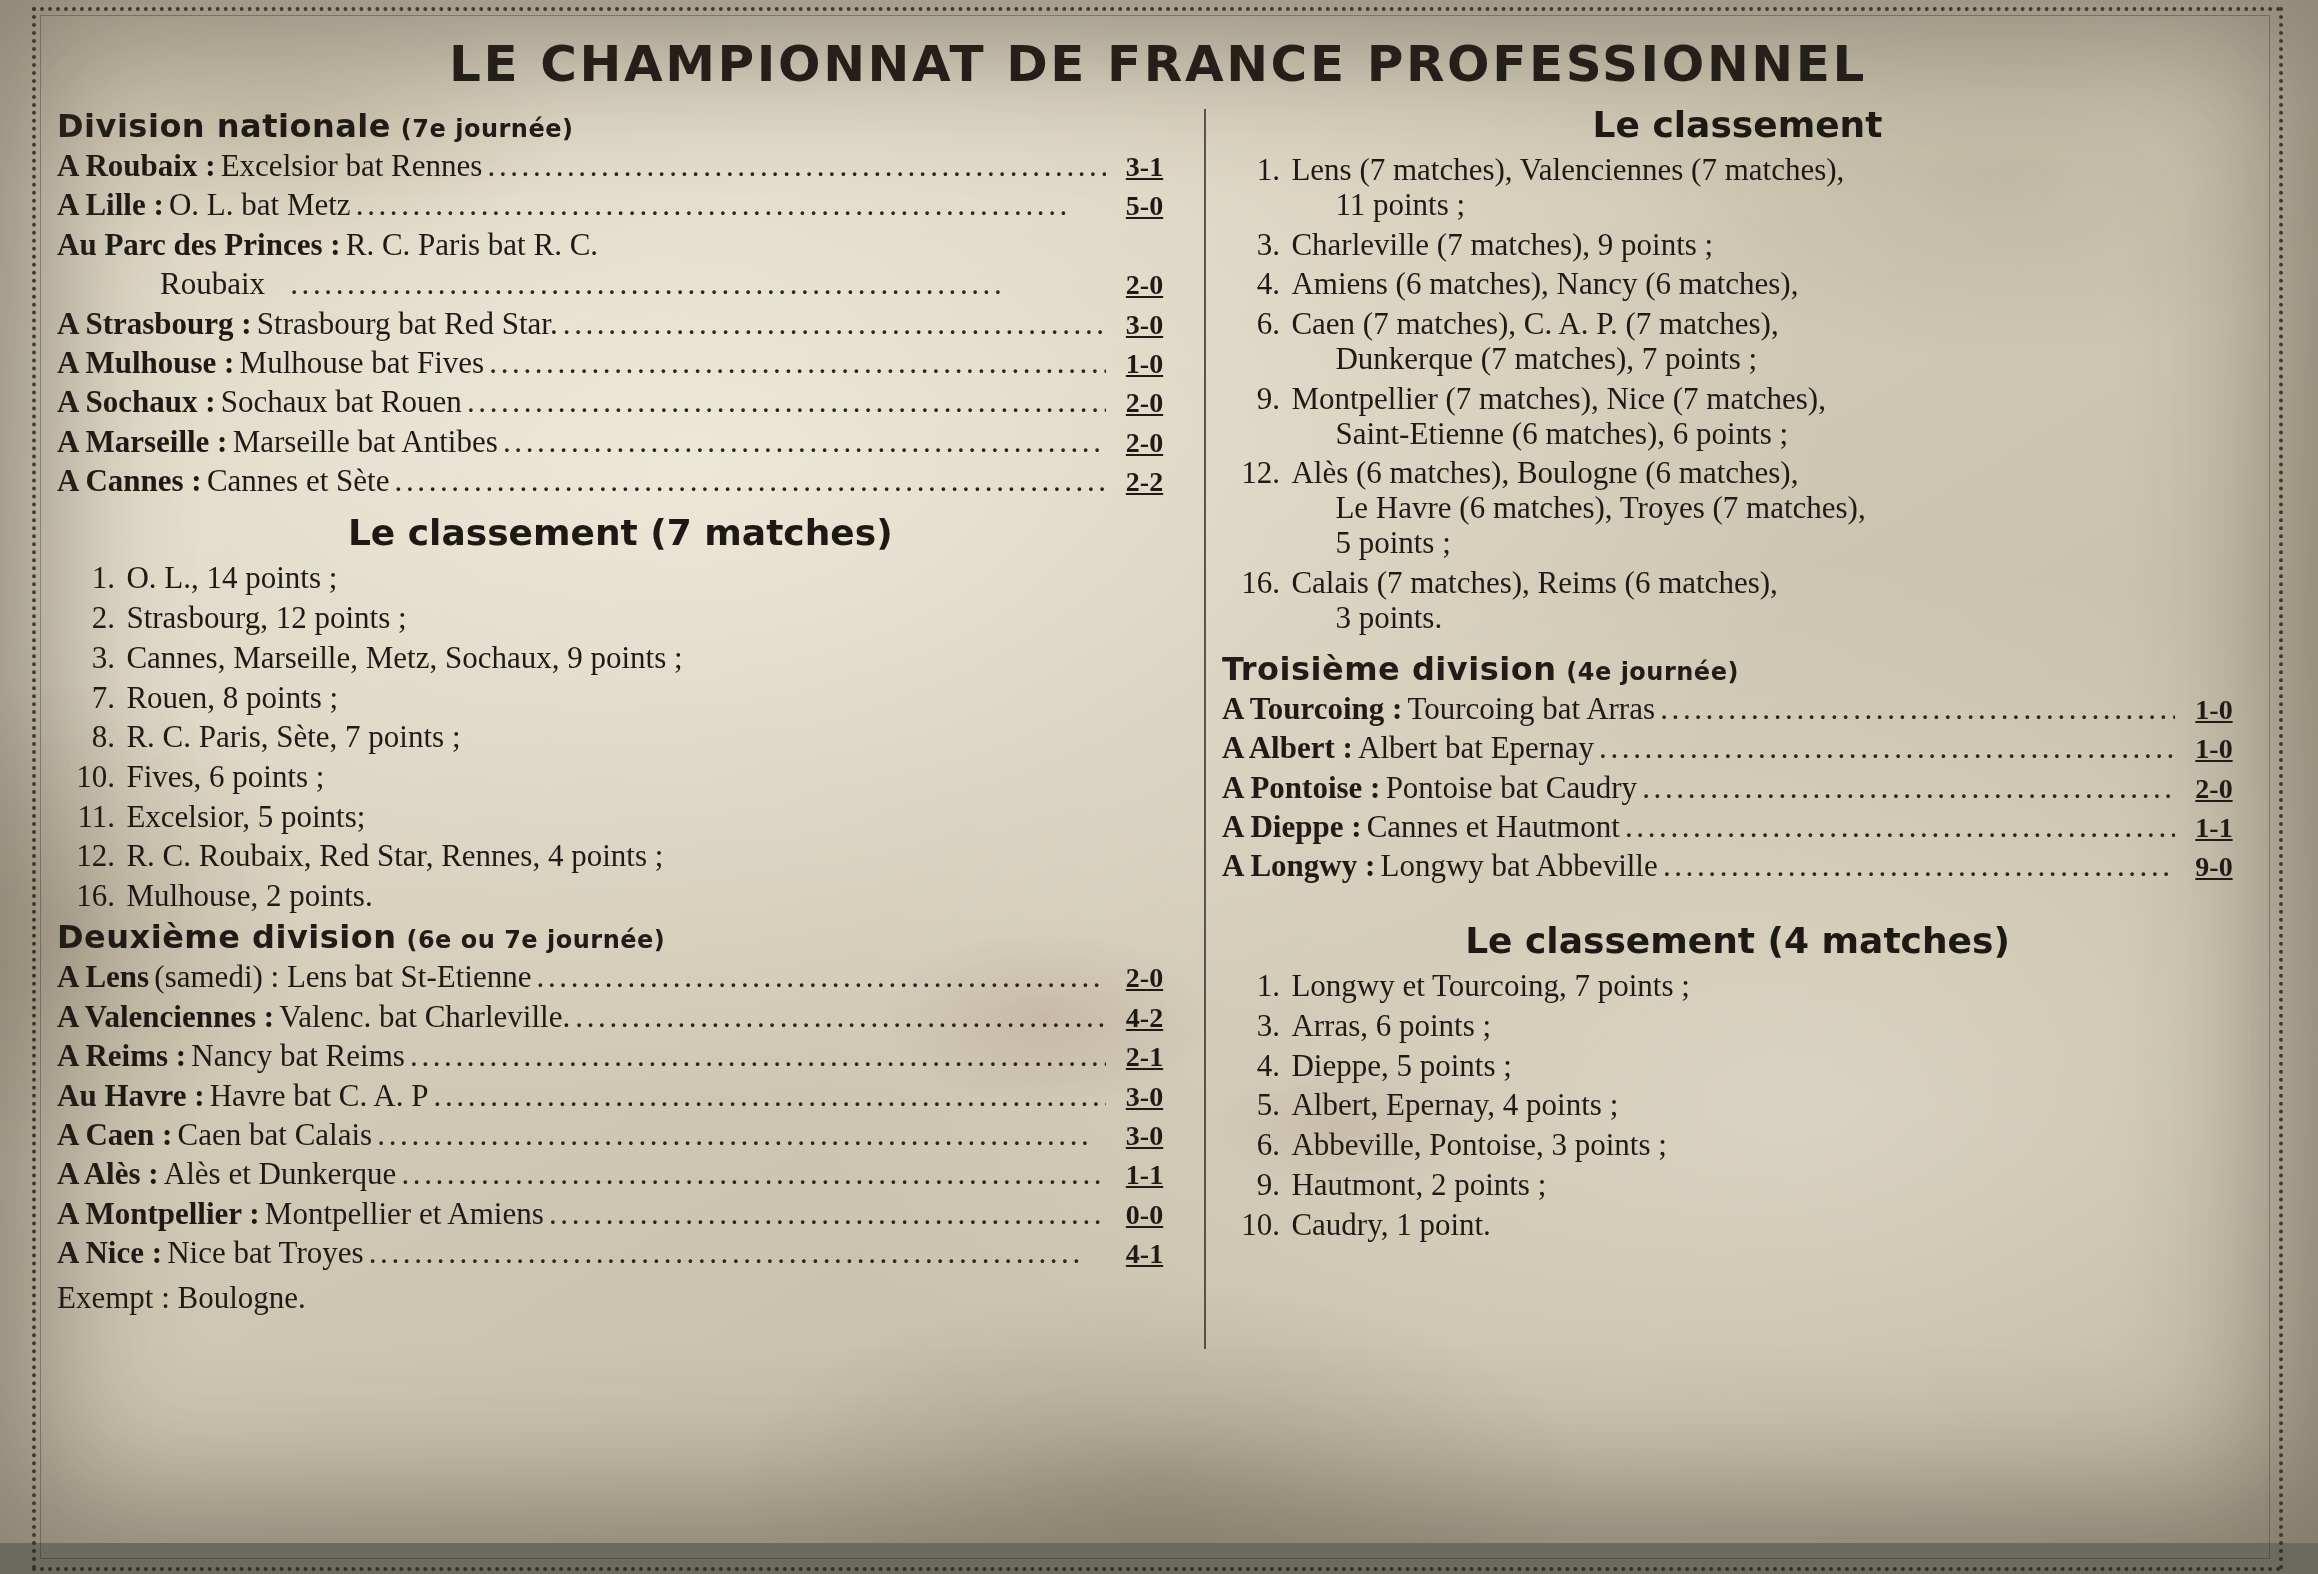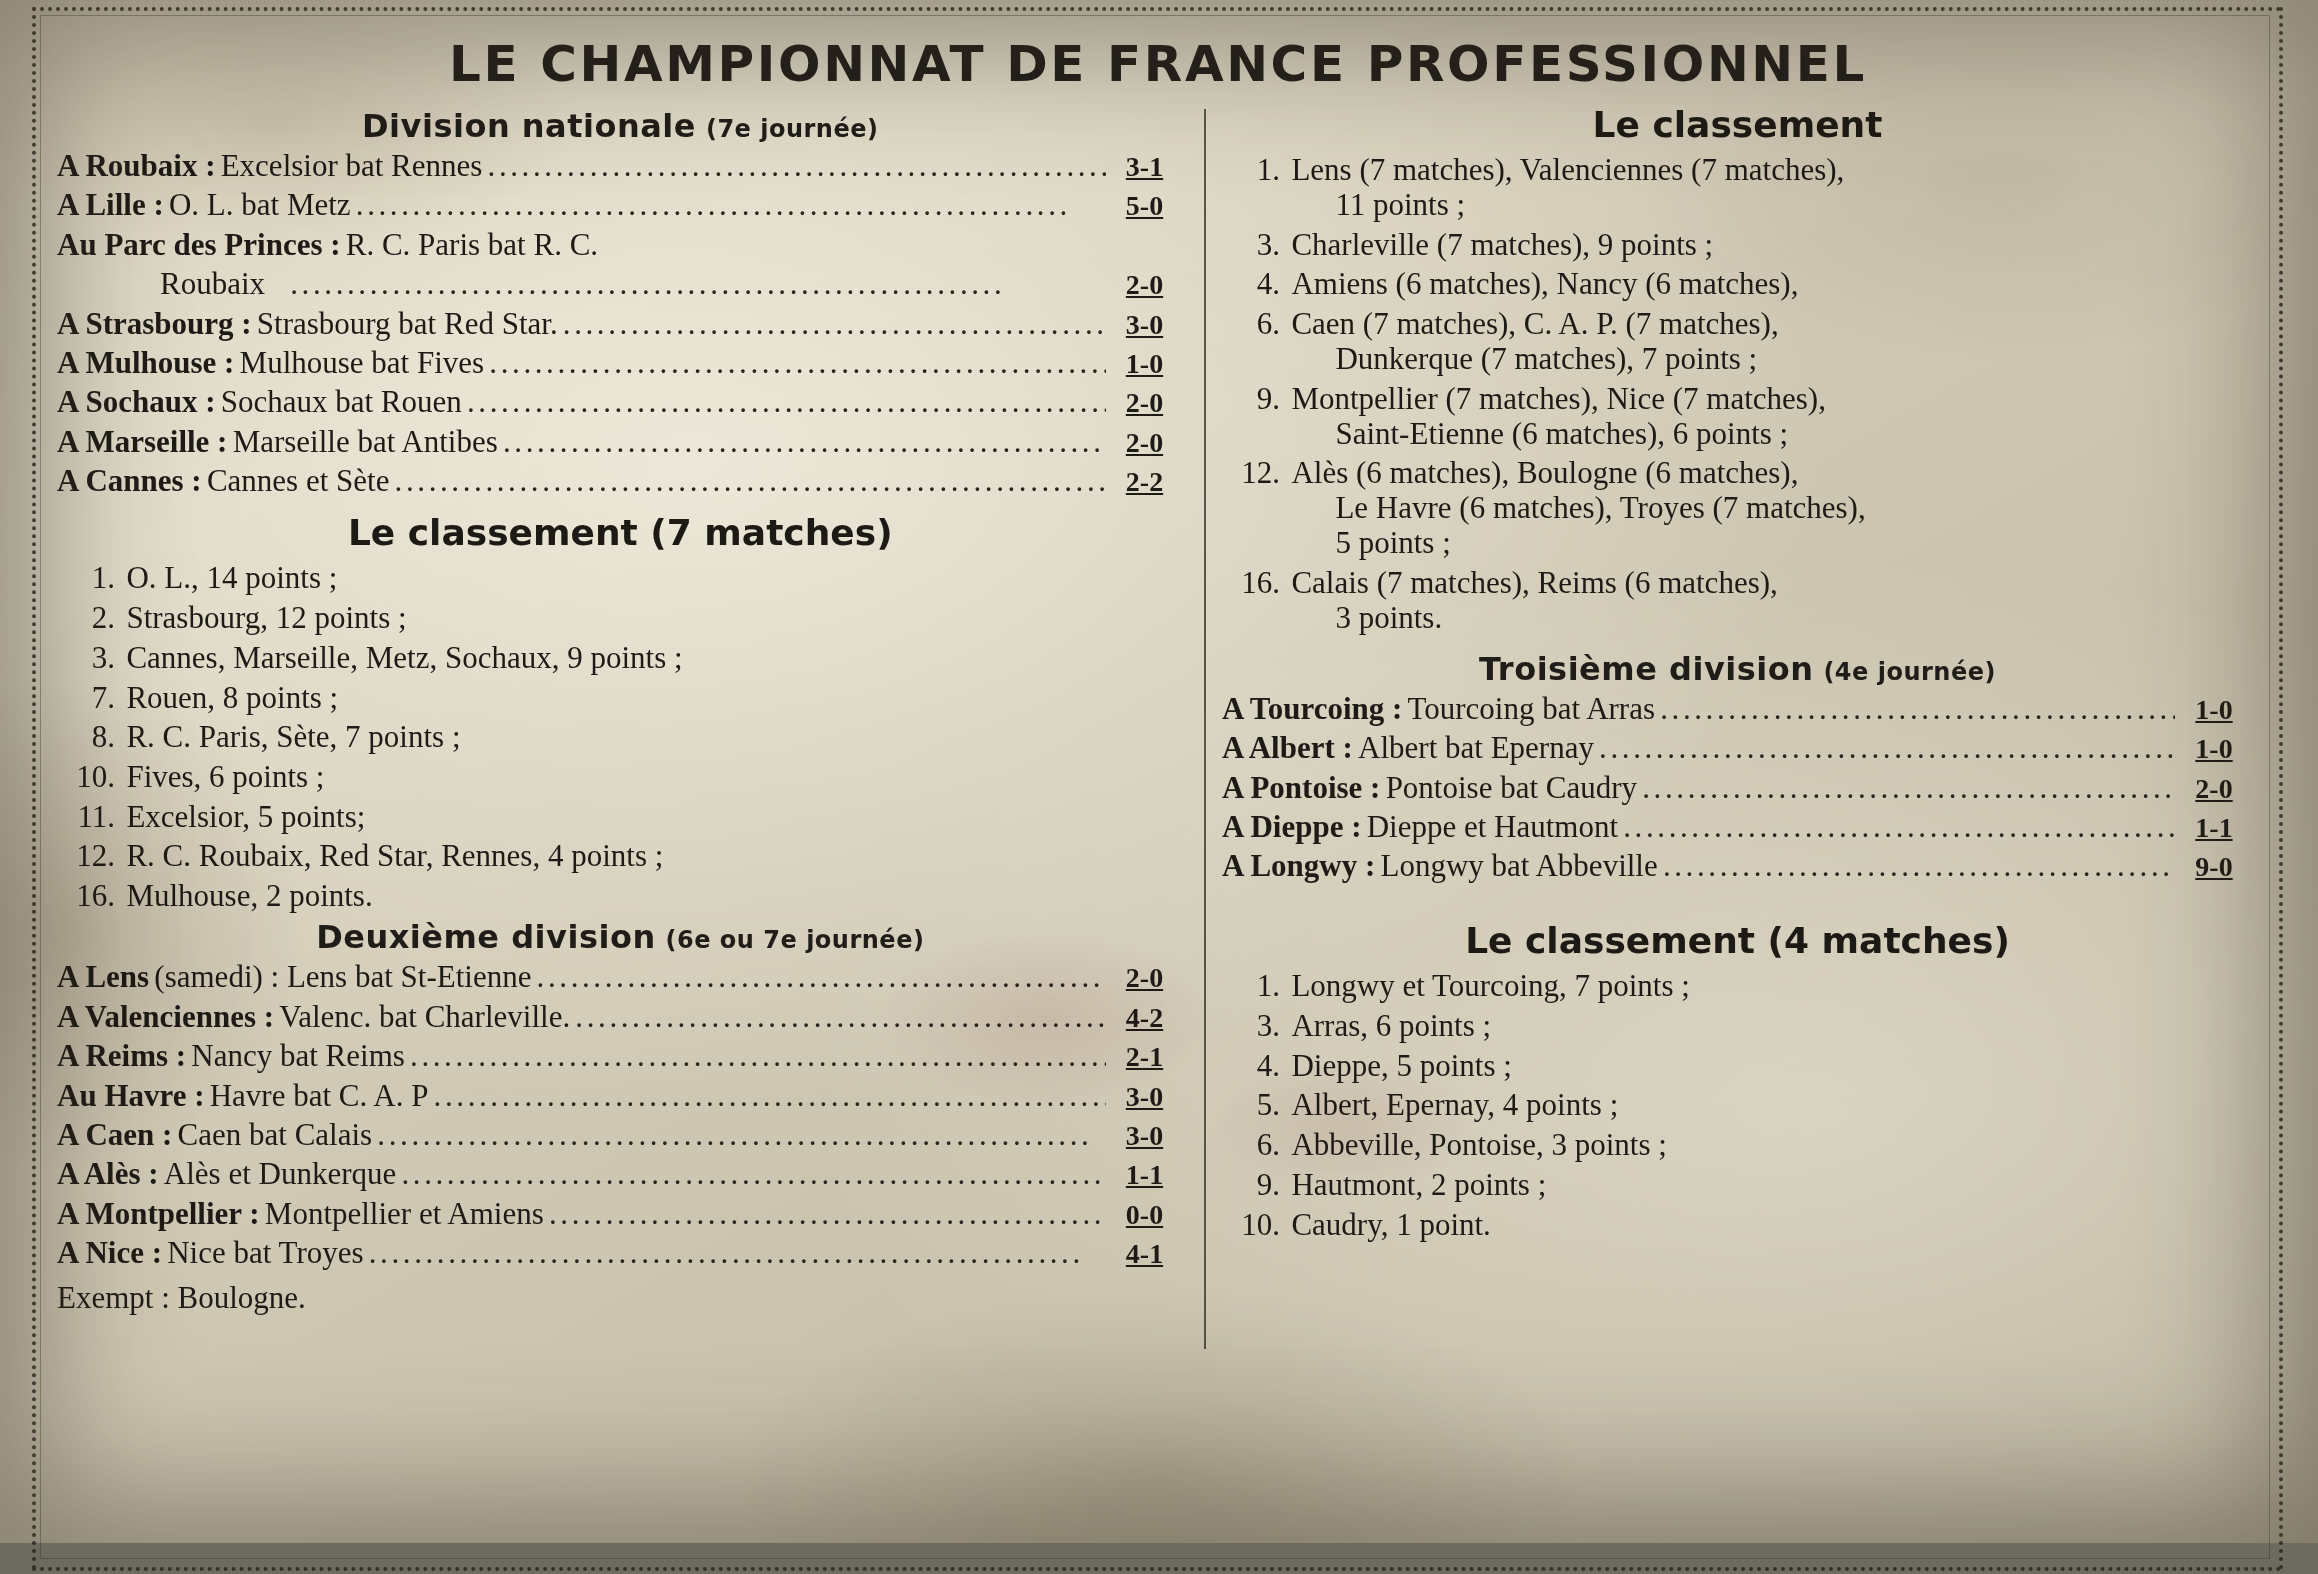--- a/index.html
+++ b/index.html
@@ -87,21 +87,21 @@
     position: absolute;
     left: 1147px;
     top: 7.2px;
     width: 2.1px;
     height: 1240px;
     background: #3a342c;
     opacity: 0.8;
   }
 
   .sec-head {
-    text-align: center;
+    text-align: left;
     font-family: "DejaVu Sans", sans-serif;
     font-weight: bold;
     font-size: 27px;
     color: #201c18;
     letter-spacing: 0.5px;
     margin: 5.2px 0 4.1px 0;
     white-space: nowrap;
   }
   .sec-head .sc { font-size: 32px; }
   .sec-head .small { font-size: 24px; }
@@ -424,21 +424,21 @@
             <span class="score">1-0</span>
           </div>
           <div class="mrow">
             <span class="venue">A Pontoise :</span>
             <span class="desc">Pontoise bat Caudry</span>
             <span class="dots">...............................................................</span>
             <span class="score">2-0</span>
           </div>
           <div class="mrow">
             <span class="venue">A Dieppe :</span>
-            <span class="desc">Dieppe et Hautmont</span>
+            <span class="desc">Cannes et Hautmont</span>
             <span class="dots">...............................................................</span>
             <span class="score">1-1</span>
           </div>
           <div class="mrow">
             <span class="venue">A Longwy :</span>
             <span class="desc">Longwy bat Abbeville</span>
             <span class="dots">...............................................................</span>
             <span class="score">9-0</span>
           </div>
         </div>

